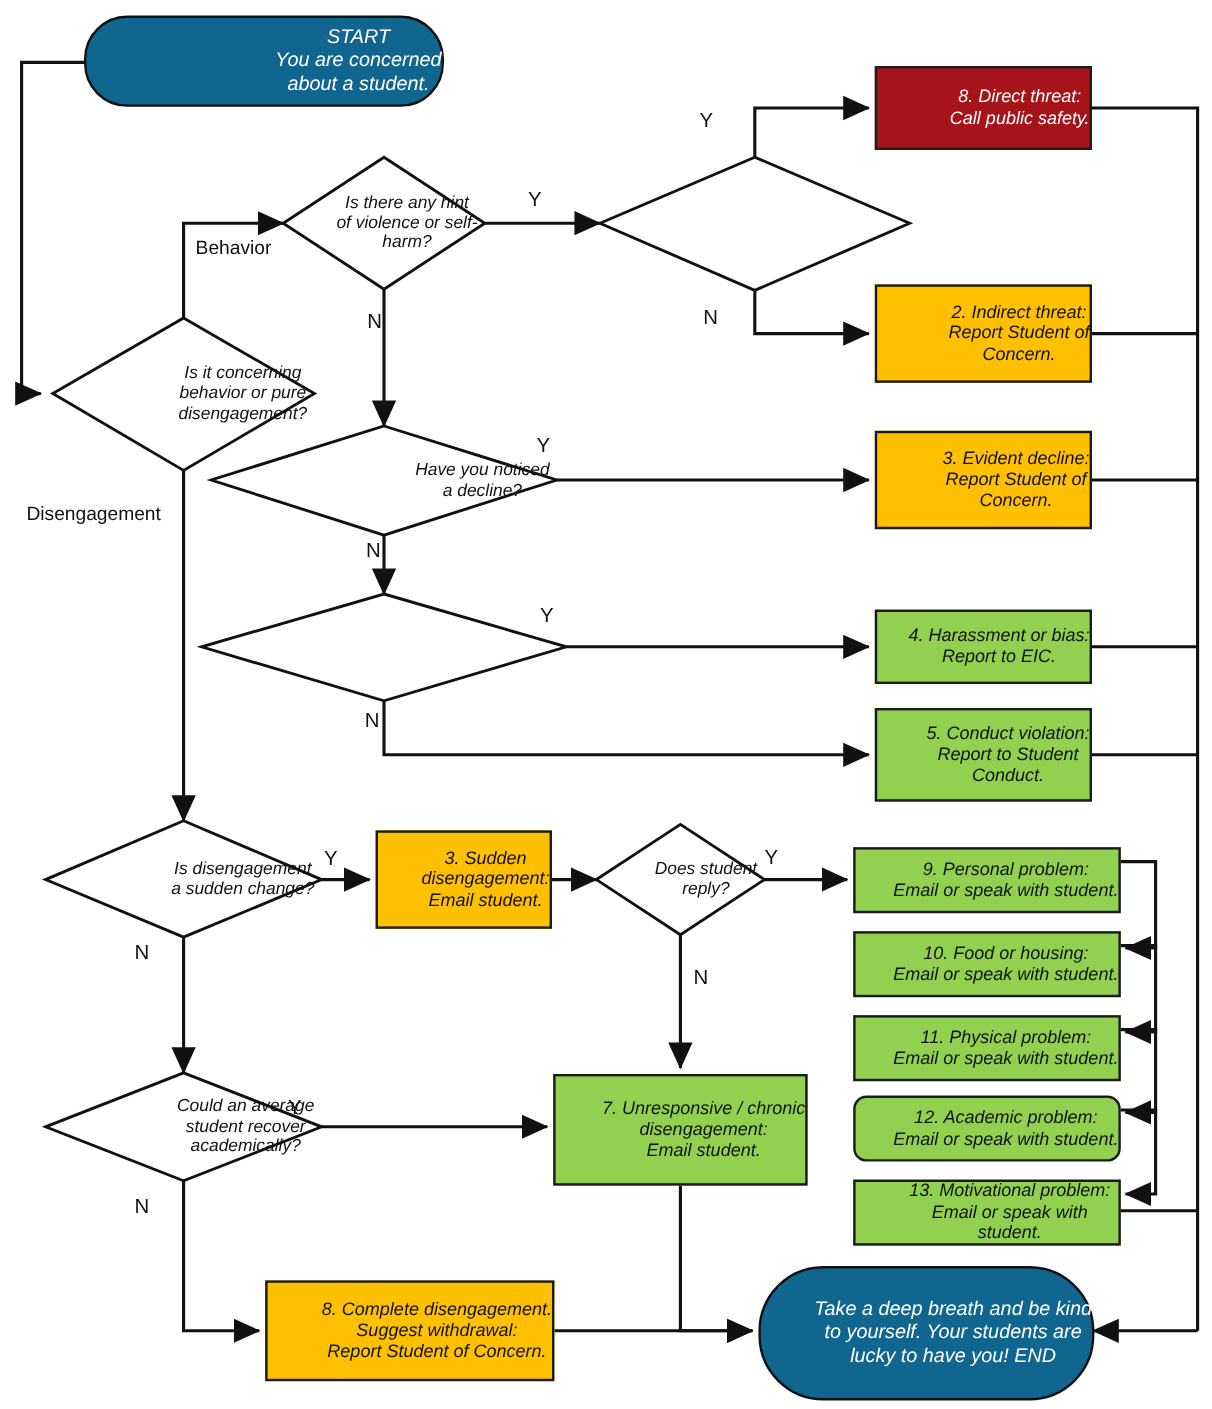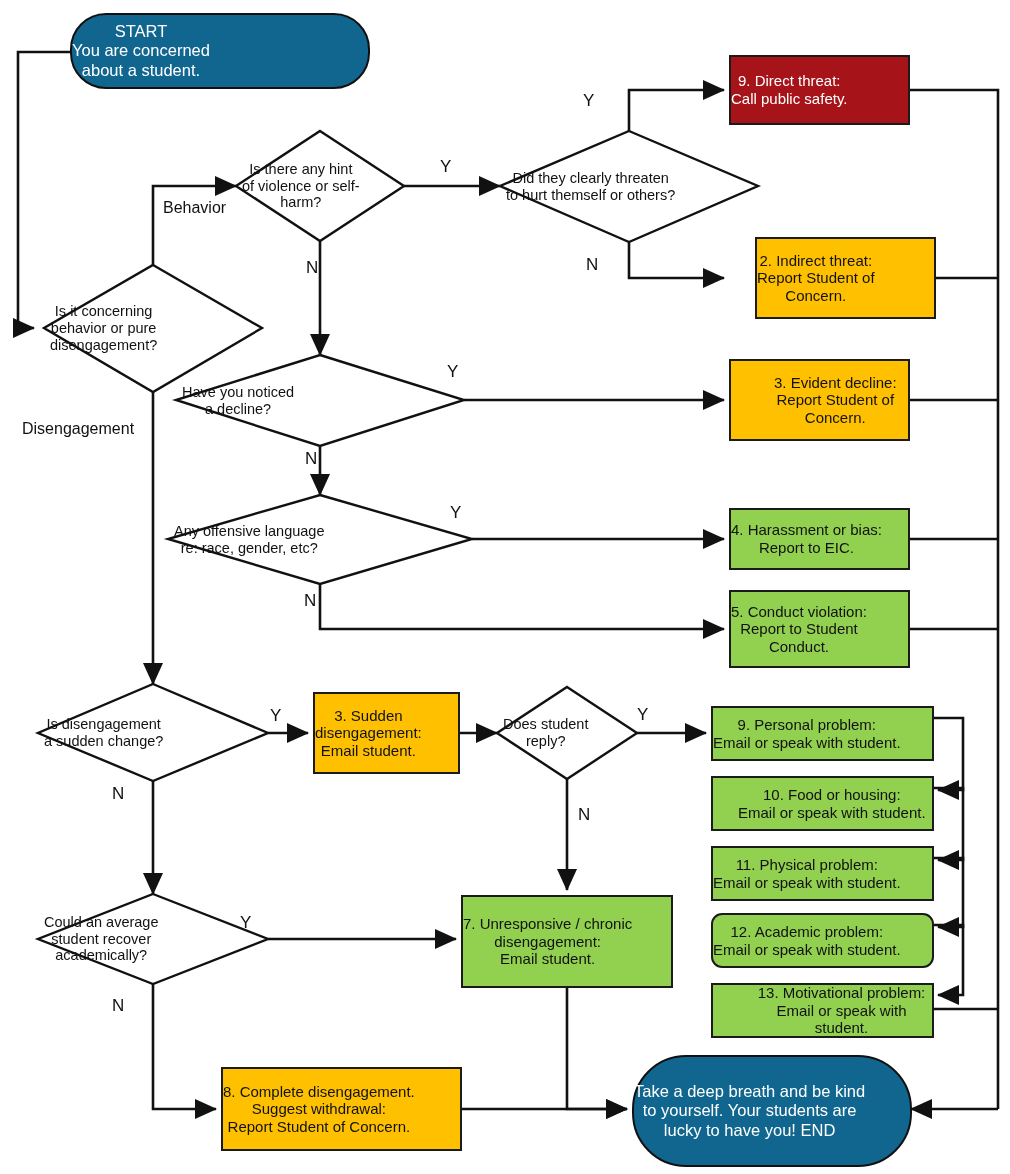--- a/index.html
+++ b/index.html
@@ -6,21 +6,21 @@
   #stage{
     position:relative;
     width:1010px;height:1174px;
     background:#ffffff;
     font-family:"Liberation Sans", sans-serif;
     overflow:hidden;
   }
   #edges{position:absolute;left:0;top:0;width:1010px;height:1174px;}
 
   .node{position:absolute;box-sizing:border-box;display:flex;align-items:center;
-        justify-content:flex-start;text-align:center;}
+        justify-content:flex-end;text-align:center;font-style:italic;}
   .node .txt{white-space:pre-line;line-height:1.17;}
 
   
   .terminator{
     background:#11668F;border:2px solid #111111;border-radius:36px;
     color:#ffffff;font-size:16.5px;
   }
 
   
   .proc{border:2px solid #1b1b1b;font-size:15px;color:#121212;}
@@ -134,57 +134,49 @@
 behavior or pure
 disengagement?</span>
   </div>
 
   <div class="node decision" style="left:236px;top:131px;width:168px;height:110px;">
     <span class="txt">Is there any hint
 of violence or self-
 harm?</span>
   </div>
 
-  <div class="node decision" style="left:500px;top:131px;width:258px;height:111px;">
-    <span class="txt">Did they clearly threaten
-to hurt themself or others?</span>
-  </div>
 
   <div class="node decision" style="left:176px;top:355px;width:288px;height:91px;">
     <span class="txt">Have you noticed
 a decline?</span>
   </div>
 
-  <div class="node decision" style="left:168px;top:495px;width:304px;height:89px;">
-    <span class="txt">Any offensive language
-re: race, gender, etc?</span>
-  </div>
 
   <div class="node decision" style="left:38px;top:684px;width:230px;height:97px;">
     <span class="txt">Is disengagement
 a sudden change?</span>
   </div>
 
   <div class="node decision" style="left:497px;top:687px;width:140px;height:92px;">
     <span class="txt">Does student
 reply?</span>
   </div>
 
   <div class="node decision" style="left:38px;top:894px;width:230px;height:90px;">
     <span class="txt">Could an average
 student recover
 academically?</span>
   </div>
 
   <div class="node proc red" style="left:729px;top:55px;width:181px;height:70px;">
-    <span class="txt">9. Direct threat:
+    <span class="txt">8. Direct threat:
 Call public safety.</span>
   </div>
 
-  <div class="node proc orange" style="left:729px;top:237px;width:181px;height:82px;margin-left:26px;">
+  <div class="node proc orange" style="left:729px;top:237px;width:181px;height:82px;">
     <span class="txt">2. Indirect threat:
 Report Student of
 Concern.</span>
   </div>
 
   <div class="node proc orange" style="left:729px;top:359px;width:181px;height:82px;padding-left:43px;">
     <span class="txt">3. Evident decline:
 Report Student of
 Concern.</span>
   </div>

